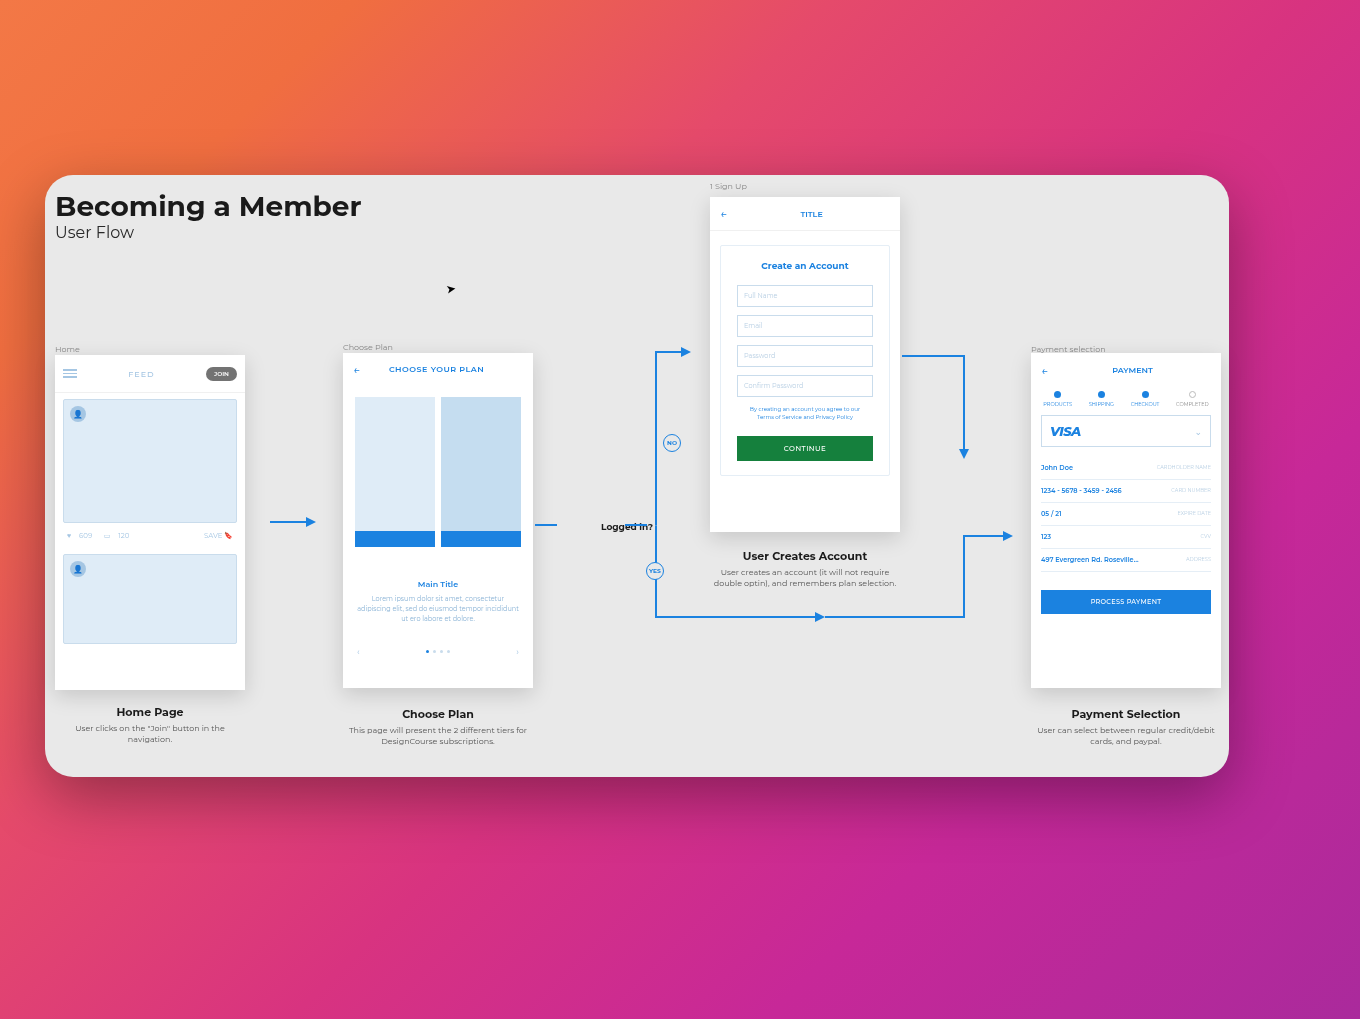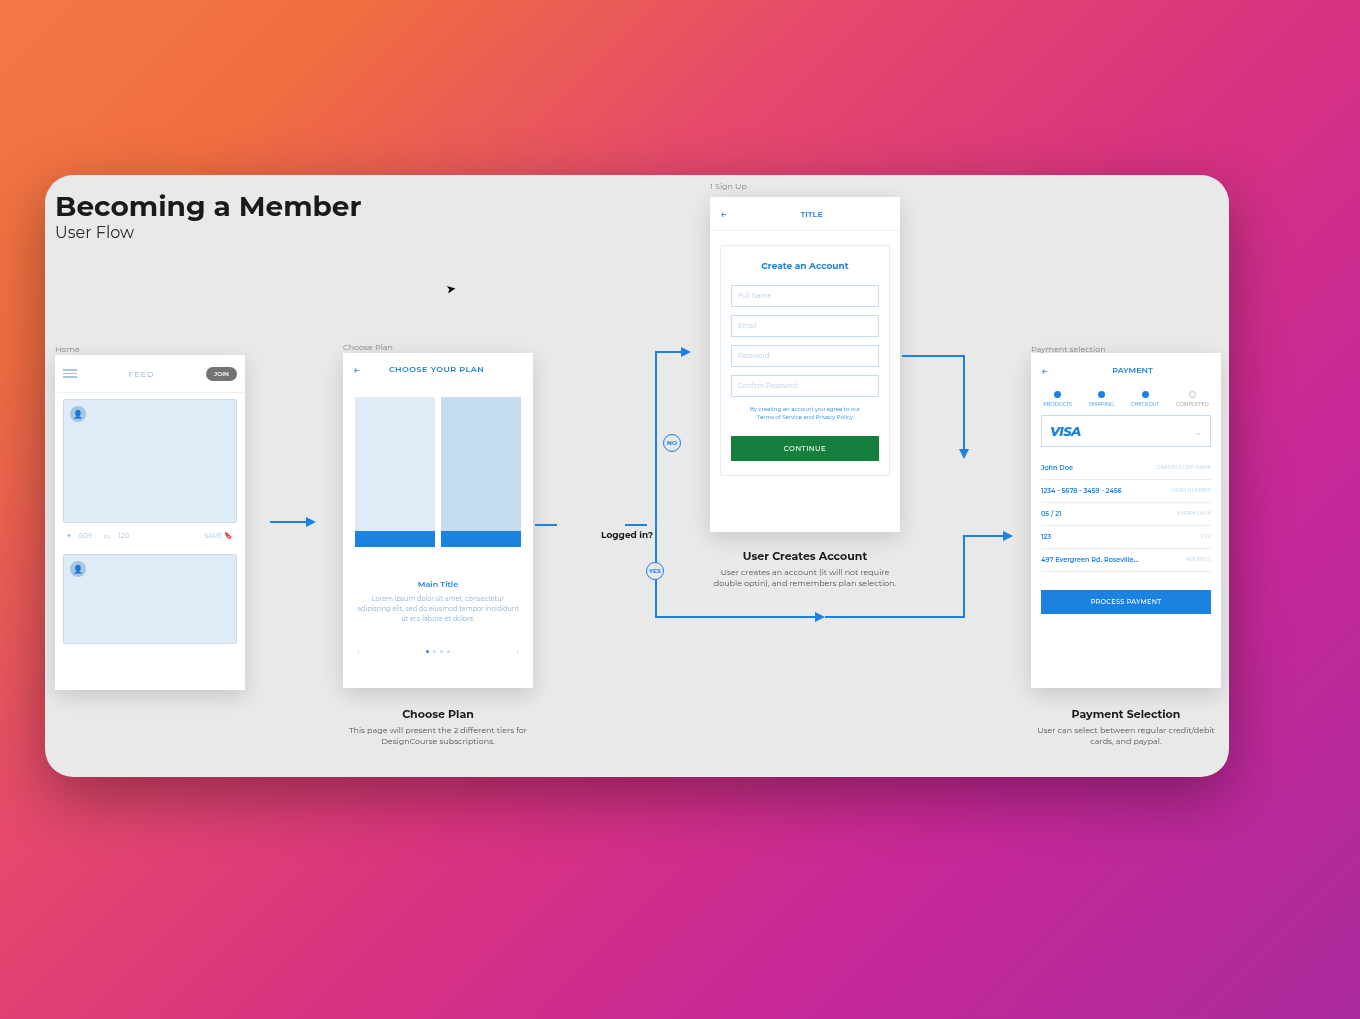--- a/index.html
+++ b/index.html
@@ -58,21 +58,21 @@
   .lorem { font-size:6.5px; color:#8ab3d6; text-align:center; padding:6px 14px; line-height:1.5;}
   .dots-row { display:flex; justify-content:space-between; align-items:center; padding:16px 14px 0 14px; font-size:9px; color:#a5c6e3;}
   .dots { display:flex; gap:4px;}
   .dot { width:3px; height:3px; background:#c9dcec; border-radius:50%;}
   .dot.active { background:#1b82e0;}
 
   
   #signup-mock { top: 22px; left: 665px; width: 190px; height: 335px; }
   .signup-header { height:34px; display:flex; align-items:center; padding:0 10px; border-bottom:1px solid #f0f0f0;}
   .signup-header-title { font-size:8px; color:#1b82e0; font-weight:600; text-align:center; width:100%; margin-right:14px;}
-  .signup-card { margin:14px 10px 0 10px; background:#fff; border:1px solid #e5eef6; border-radius:2px; padding:14px 10px;}
+  .signup-card { margin:14px 10px 0 10px; background:#fff; border:1px solid #e5eef6; border-radius:2px; padding:14px 16px;}
   .create-acct { text-align:center; font-size:9px; color:#1b82e0; font-weight:700; margin-bottom:14px;}
   .txt-field { border:1px solid #c9dcec; height:22px; margin-bottom:8px; display:flex; align-items:center; padding:0 6px; font-size:6.5px; color:#b8cfe3;}
   .terms { font-size:5.5px; color:#8ab3d6; text-align:center; margin:8px 0 14px 0; line-height:1.5;}
   .terms span { color:#1b82e0;}
   .continue-btn { background:#15803d; color:#fff; font-size:7px; text-align:center; padding:8px 0; font-weight:500; letter-spacing:0.5px;}
 
   
   #payment-mock { top: 178px; left: 986px; width: 190px; height: 335px; }
   .pay-header { height:34px; display:flex; align-items:center; padding:0 10px;}
   .pay-header-title { font-size:8px; color:#1b82e0; font-weight:600; text-align:center; width:100%; margin-right:14px;}
@@ -135,20 +135,24 @@
         &nbsp;&nbsp;<span>▭</span> <span>120</span>
       </div>
       <div><span>SAVE</span> <span>🔖</span></div>
     </div>
     <div class="feed-card" style="height:90px;">
       <div class="avatar-row">
           <div class="avatar">👤</div>
         </div>
     </div>
   </div>
+  <div class="caption" style="top:530px; left:10px; width:190px;">
+    <h4>Home Page</h4>
+    <p>User clicks on the "Join" button in the navigation.</p>
+  </div>
 
   <div class="h-line" style="top:346px; left:225px; width:38px;"></div>
   <div class="tri-right" style="top:342px; left:261px;"></div>
 
   <div class="frame-label" style="top:167px; left:298px;">Choose Plan</div>
   <div class="mock" id="plan-mock">
     <div class="plan-header">
       <span class="back-arrow">←</span>
       <span class="plan-title">CHOOSE YOUR PLAN</span>
     </div>
@@ -172,21 +176,21 @@
       </div>
       <span>›</span>
     </div>
   </div>
   <div class="caption" style="top:532px; left:298px; width:190px;">
     <h4>Choose Plan</h4>
     <p>This page will present the 2 different tiers for DesignCourse subscriptions.</p>
   </div>
 
   <div class="h-line" style="top:349px; left:490px; width:22px;"></div>
-  <div class="decision" style="top:354px; left:513px;padding-left:43px;">Logged in?</div>
+  <div class="decision" style="top:346px; left:513px;padding-left:43px;">Logged in?</div>
   <div class="h-line" style="top:349px; left:580px; width:22px;"></div>
 
   <div class="v-line" style="top:176px; left:610px; height:175px; border-radius:2px;"></div>
   <div class="h-line" style="top:176px; left:610px; width:28px;"></div>
   <div class="tri-right" style="top:172px; left:636px;"></div>
   <div class="yn-badge" style="top:259px; left:618px;">NO</div>
 
   <div class="v-line" style="top:351px; left:610px; height:92px;"></div>
   <div class="h-line" style="top:441px; left:610px; width:165px;"></div>
   <div class="tri-right" style="top:437px; left:770px;"></div>

